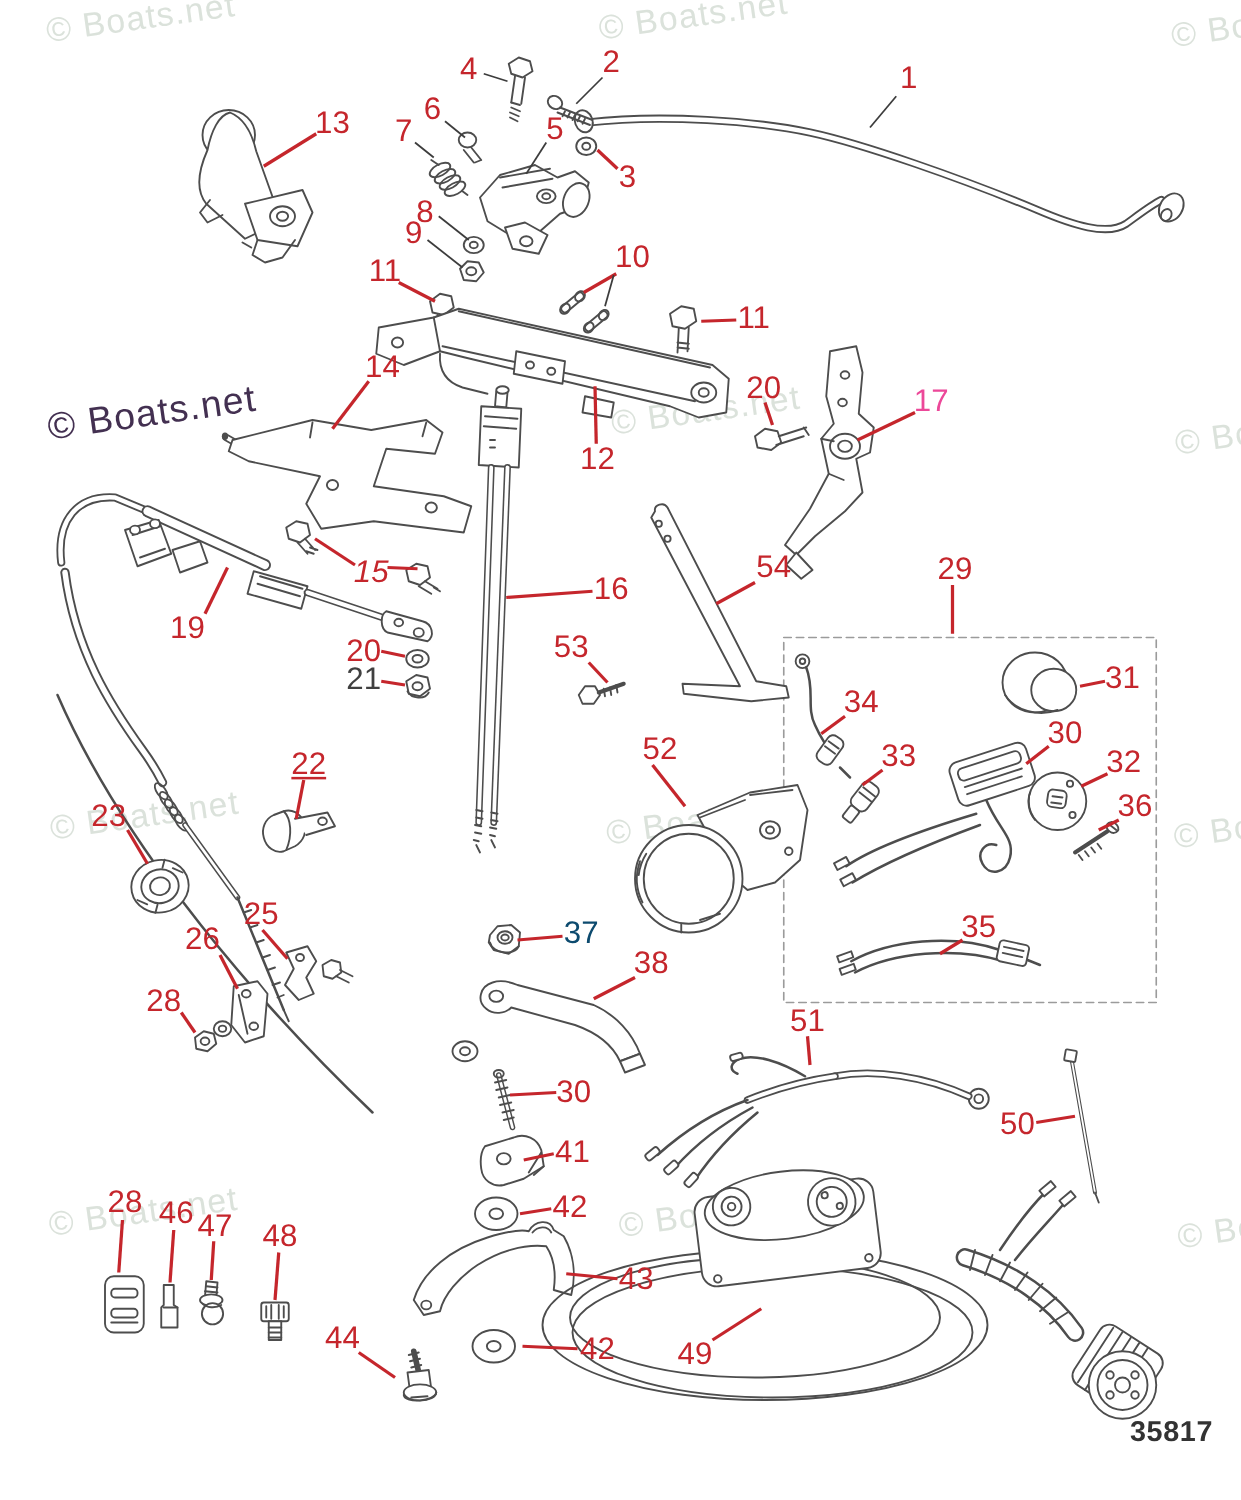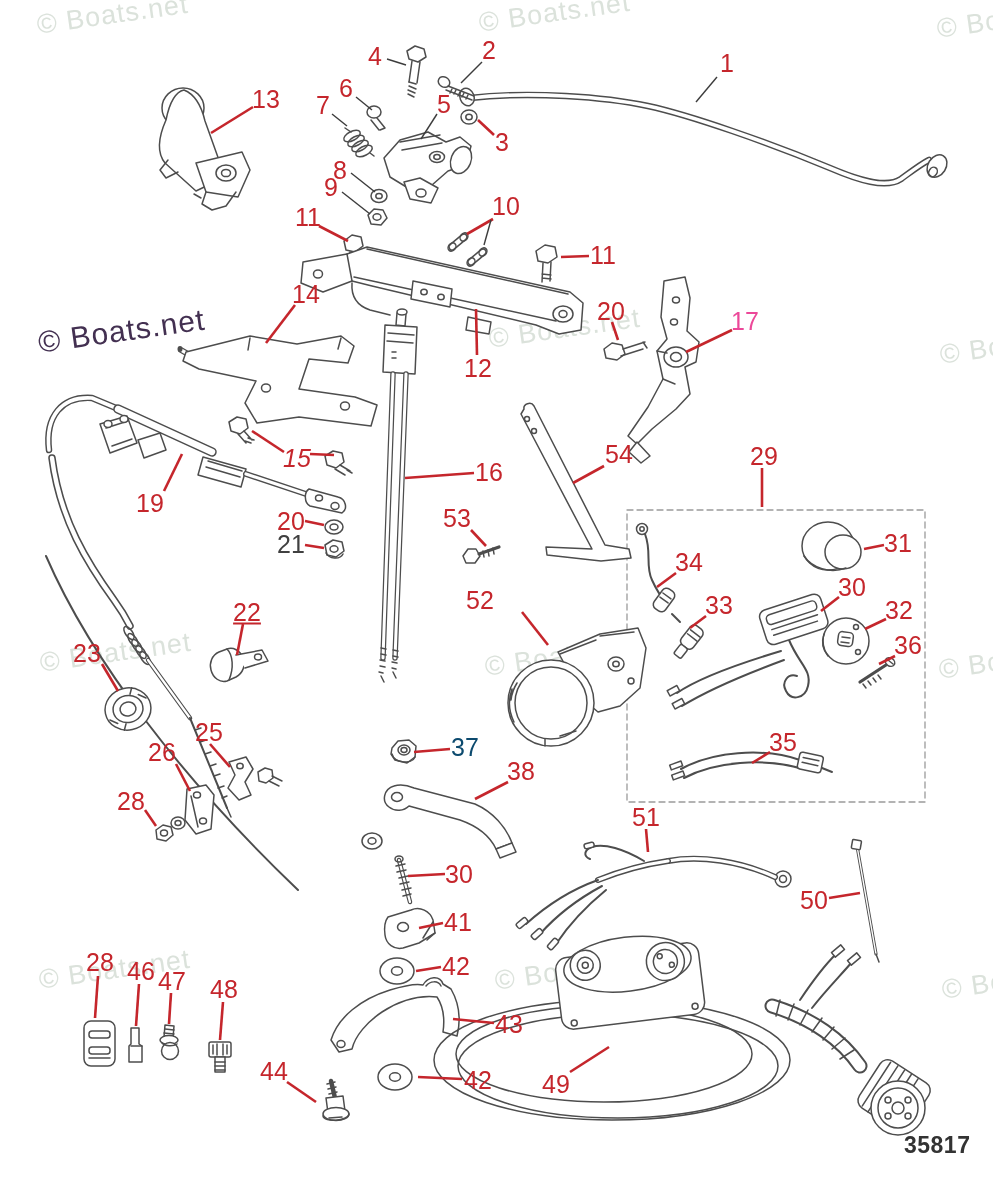--- a/index.html
+++ b/index.html
@@ -601,19 +601,19 @@
       <div class="callout" style="left: 478px; top: 1080px; color: rgb(197, 38, 44);">42</div>
       <div class="callout" style="left: 509px; top: 1024px; color: rgb(197, 38, 44);">43</div>
       <div class="callout" style="left: 274px; top: 1071px; color: rgb(197, 38, 44);">44</div>
       <div class="callout" style="left: 100px; top: 962px; color: rgb(197, 38, 44);">28</div>
       <div class="callout" style="left: 141px; top: 971px; color: rgb(197, 38, 44);">46</div>
       <div class="callout" style="left: 172px; top: 981px; color: rgb(197, 38, 44);">47</div>
       <div class="callout" style="left: 224px; top: 989px; color: rgb(197, 38, 44);">48</div>
       <div class="callout" style="left: 556px; top: 1084px; color: rgb(197, 38, 44);">49</div>
       <div class="callout" style="left: 814px; top: 900px; color: rgb(197, 38, 44);">50</div>
       <div class="callout" style="left: 646px; top: 817px; color: rgb(197, 38, 44);">51</div>
-      <div class="callout" style="left: 480px; top: 600px; color: rgb(197, 38, 44);">52</div>
+      <div class="callout" style="left: 528px; top: 600px; color: rgb(197, 38, 44);">52</div>
       <div class="callout" style="left: 457px; top: 518px; color: rgb(197, 38, 44);">53</div>
       <div class="callout" style="left: 619px; top: 454px; color: rgb(197, 38, 44);">54</div>
     </div>
 
   <div class="figno">35817</div>
 </div>
 
 </body></html>

